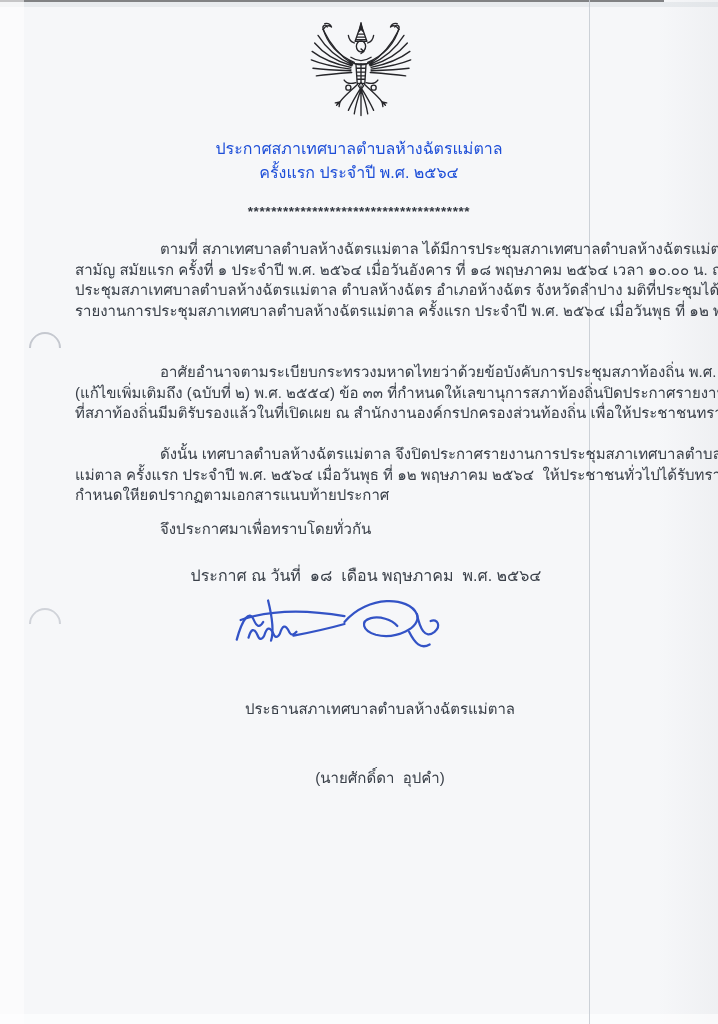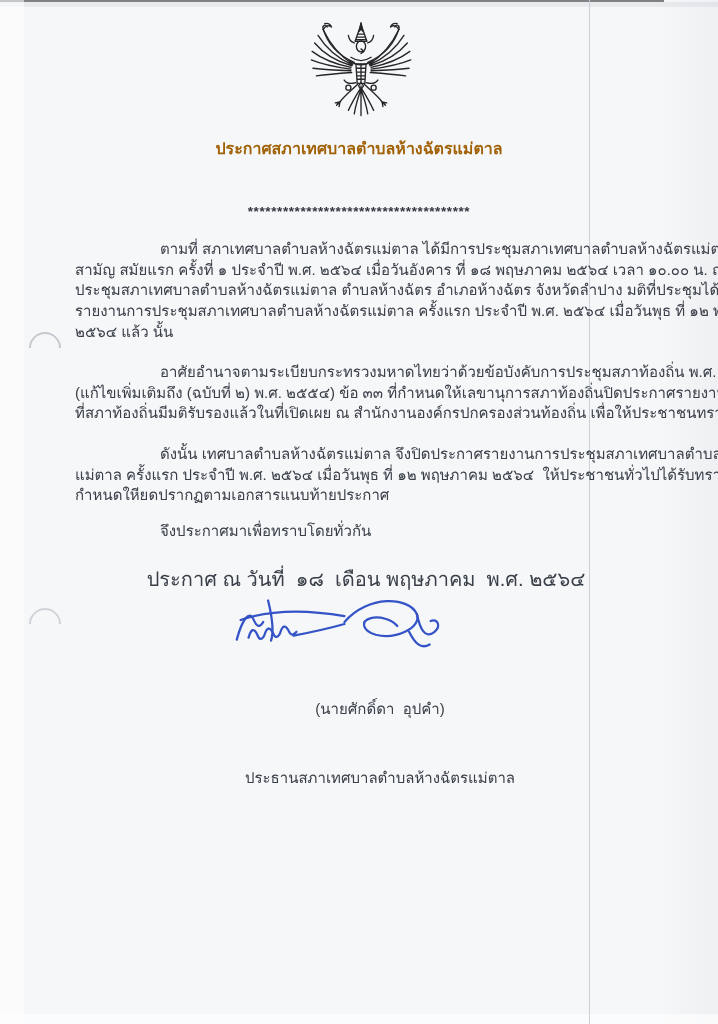--- a/index.html
+++ b/index.html
@@ -21,32 +21,32 @@
   .fold-line{position:absolute;left:589px;top:0;width:1px;height:100%;background:var(--fold-line);opacity:.9;}
   .hole{position:absolute;width:28px;height:28px;border-radius:50%;
     border:2px solid rgba(148,154,166,.5);border-bottom-color:transparent;border-right-color:transparent;
     transform:rotate(45deg);}
   .hole.h1{left:29px;top:332px;}
   .hole.h2{left:29px;top:608px;border-color:rgba(148,154,166,.38);border-bottom-color:transparent;border-right-color:transparent;}
   
   .emblem{position:absolute;left:302px;top:14px;width:118px;height:122px;}
   
   .heading{position:absolute;left:54px;top:137px;width:610px;text-align:center;
-    font-weight:bold;font-size:16px;line-height:24px;color:#a16207;}
+    font-weight:normal;font-size:16px;line-height:24px;color:#1d4ed8;}
   .divider{position:absolute;left:54px;top:204px;width:610px;text-align:center;
     font-weight:bold;font-size:13.5px;letter-spacing:.6px;color:#31363f;}
   
   .para{position:absolute;left:75px;width:600px;font-size:15px;line-height:20.7px;}
   .para .line{white-space:pre;}
   .para .line:first-child{text-indent:85px;}
   .p1{top:239px;} .p2{top:362px;} .p3{top:444px;}
   .closing{position:absolute;left:75px;top:521px;width:600px;font-size:15px;line-height:20.7px;}
-  .closing .line{white-space:pre;text-indent:85px;}
+  .closing .line{white-space:pre;text-indent:85px;font-family:Liberation Mono, monospace;}
   .date-line{position:absolute;left:75px;top:563px;width:582px;text-align:center;
-    font-size:20px;white-space:pre;}
+    font-size:16px;white-space:pre;}
   
   .signature-svg{position:absolute;left:225px;top:588px;width:235px;height:70px;}
   .signer{position:absolute;left:170px;top:651px;width:420px;text-align:center;
     font-size:15px;line-height:23px;white-space:pre;}
 </style>
 </head>
 <body>
 
 <div class="page">
 
@@ -89,29 +89,29 @@
     <path d="M66,76 C58,84 51,89 45,97 M74,76 C82,84 89,89 95,97"></path>
     <path d="M45,97 l-5.5,1 M45,97 l-4,4 M45,97 l-1,5.5"></path>
     <path d="M95,97 l5.5,1 M95,97 l4,4 M95,97 l1,5.5"></path>
 
     <path d="M70,78 V113 M70,80 Q60,96 55,107 M70,80 Q80,96 85,107 M70,82 Q64,99 62,111 M70,82 Q76,99 78,111"></path>
     <path d="M67,78 l3,-4 l3,4 l-3,4 Z"></path>
   </svg>
 
   <div class="heading">
     <div>ประกาศสภาเทศบาลตำบลห้างฉัตรแม่ตาล</div>
+    <div>ครั้งแรก ประจำปี พ.ศ. ๒๕๖๔</div>
   </div>
   <div class="divider">**************************************</div>
 
   <div class="para p1">
       <div class="line">ตามที่ สภาเทศบาลตำบลห้างฉัตรแม่ตาล ได้มีการประชุมสภาเทศบาลตำบลห้างฉัตรแม่ตาล สมัย</div>
       <div class="line">สามัญ สมัยแรก ครั้งที่ ๑ ประจำปี พ.ศ. ๒๕๖๔ เมื่อวันอังคาร ที่ ๑๘ พฤษภาคม ๒๕๖๔ เวลา ๑๐.๐๐ น. ณ ห้อง</div>
       <div class="line">ประชุมสภาเทศบาลตำบลห้างฉัตรแม่ตาล ตำบลห้างฉัตร อำเภอห้างฉัตร จังหวัดลำปาง มติที่ประชุมได้รับรอง</div>
       <div class="line">รายงานการประชุมสภาเทศบาลตำบลห้างฉัตรแม่ตาล ครั้งแรก ประจำปี พ.ศ. ๒๕๖๔ เมื่อวันพุธ ที่ ๑๒ พฤษภาคม</div>
-      <div class="line">๒๕๖๔ แล้ว นั้น</div>
     </div>
   <div class="para p2">
       <div class="line">อาศัยอำนาจตามระเบียบกระทรวงมหาดไทยว่าด้วยข้อบังคับการประชุมสภาท้องถิ่น พ.ศ. ๒๕๔๗</div>
       <div class="line">(แก้ไขเพิ่มเติมถึง (ฉบับที่ ๒) พ.ศ. ๒๕๕๔) ข้อ ๓๓ ที่กำหนดให้เลขานุการสภาท้องถิ่นปิดประกาศรายงานการประชุม</div>
       <div class="line">ที่สภาท้องถิ่นมีมติรับรองแล้วในที่เปิดเผย ณ สำนักงานองค์กรปกครองส่วนท้องถิ่น เพื่อให้ประชาชนทราบ</div>
     </div>
   <div class="para p3">
       <div class="line">ดังนั้น เทศบาลตำบลห้างฉัตรแม่ตาล จึงปิดประกาศรายงานการประชุมสภาเทศบาลตำบลห้างฉัตร</div>
       <div class="line">แม่ตาล ครั้งแรก ประจำปี พ.ศ. ๒๕๖๔ เมื่อวันพุธ ที่ ๑๒ พฤษภาคม ๒๕๖๔  ให้ประชาชนทั่วไปได้รับทราบ</div>
       <div class="line">กำหนดใหียดปรากฏตามเอกสารแนบท้ายประกาศ</div>
@@ -128,17 +128,17 @@
     <path d="M24,50 q4,-14 9,-3 q3,8 7,1 q4,-13 9,-3 q3,8 7,1 q4,-13 9,-3 q3,7 8,1"></path>
     <path d="M44,12 C48,28 50,44 47,53"></path>
     <path d="M16,32 C50,20 88,22 122,28"></path>
     <path d="M70,48 C90,44 108,40 122,36"></path>
     <path d="M122,34 C146,6 188,8 196,26 C201,40 174,52 154,47 C140,43 138,33 149,30 C158,28 170,31 176,38"></path>
     <path d="M196,26 C199,40 204,52 214,44 C221,38 217,30 210,33"></path>
     <path d="M188,44 C194,56 200,62 209,57"></path>
   </svg>
 
   <div class="signer">
+    <div>ประธานสภาเทศบาลตำบลห้างฉัตรแม่ตาล</div>
     <div>(นายศักดิ์ดา  อุปคำ)</div>
-    <div>ประธานสภาเทศบาลตำบลห้างฉัตรแม่ตาล</div>
   </div>
 
 </div>
 
 </body></html>

